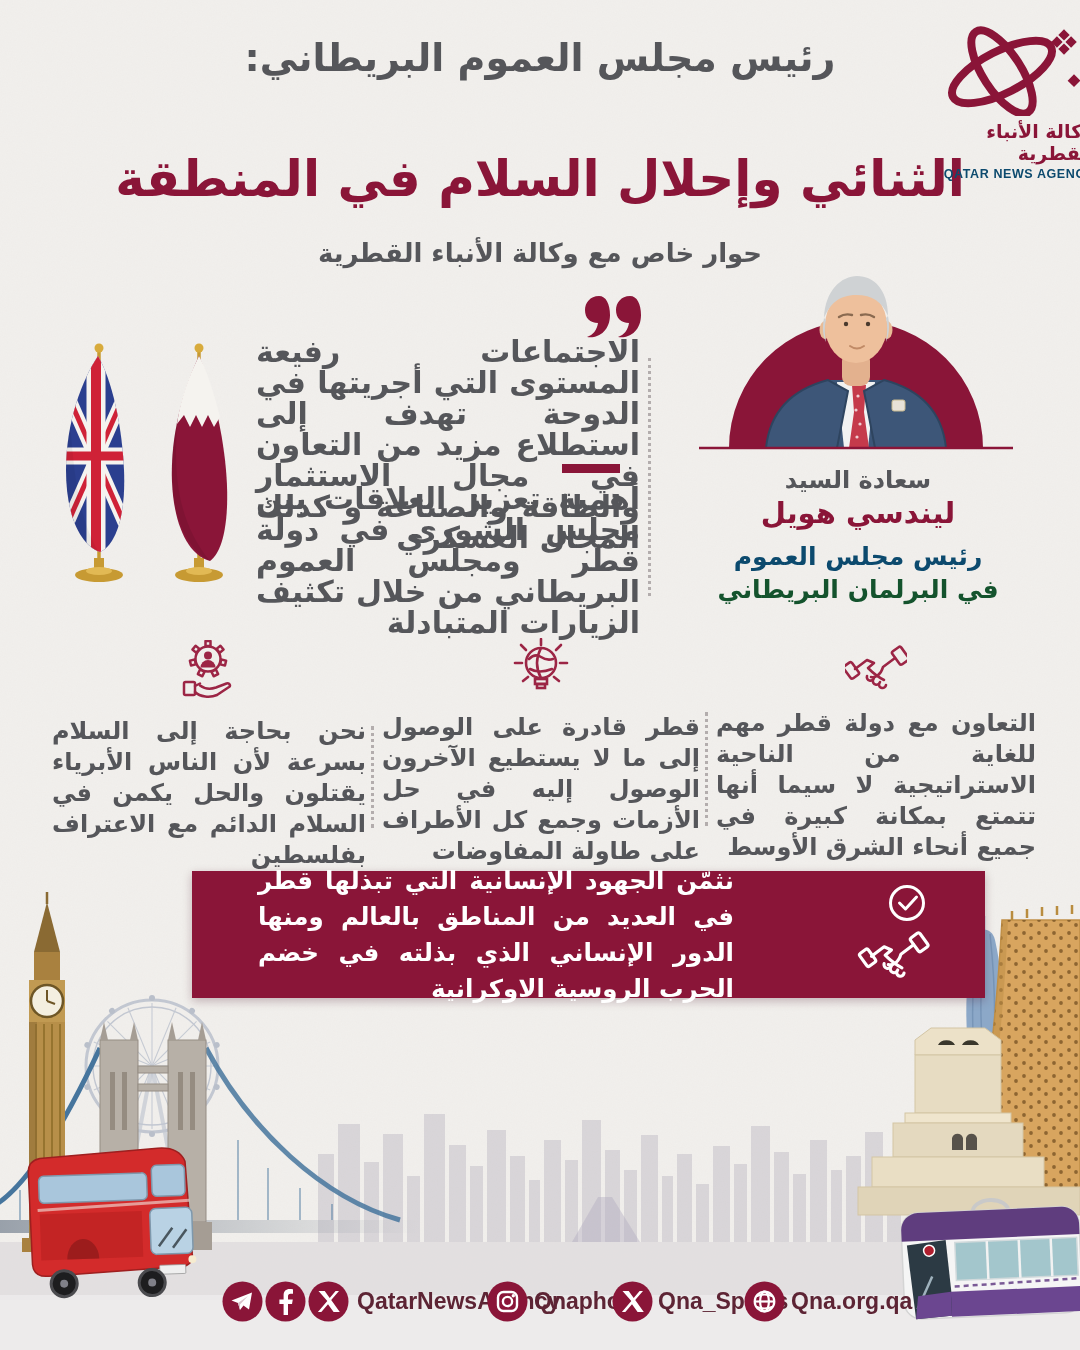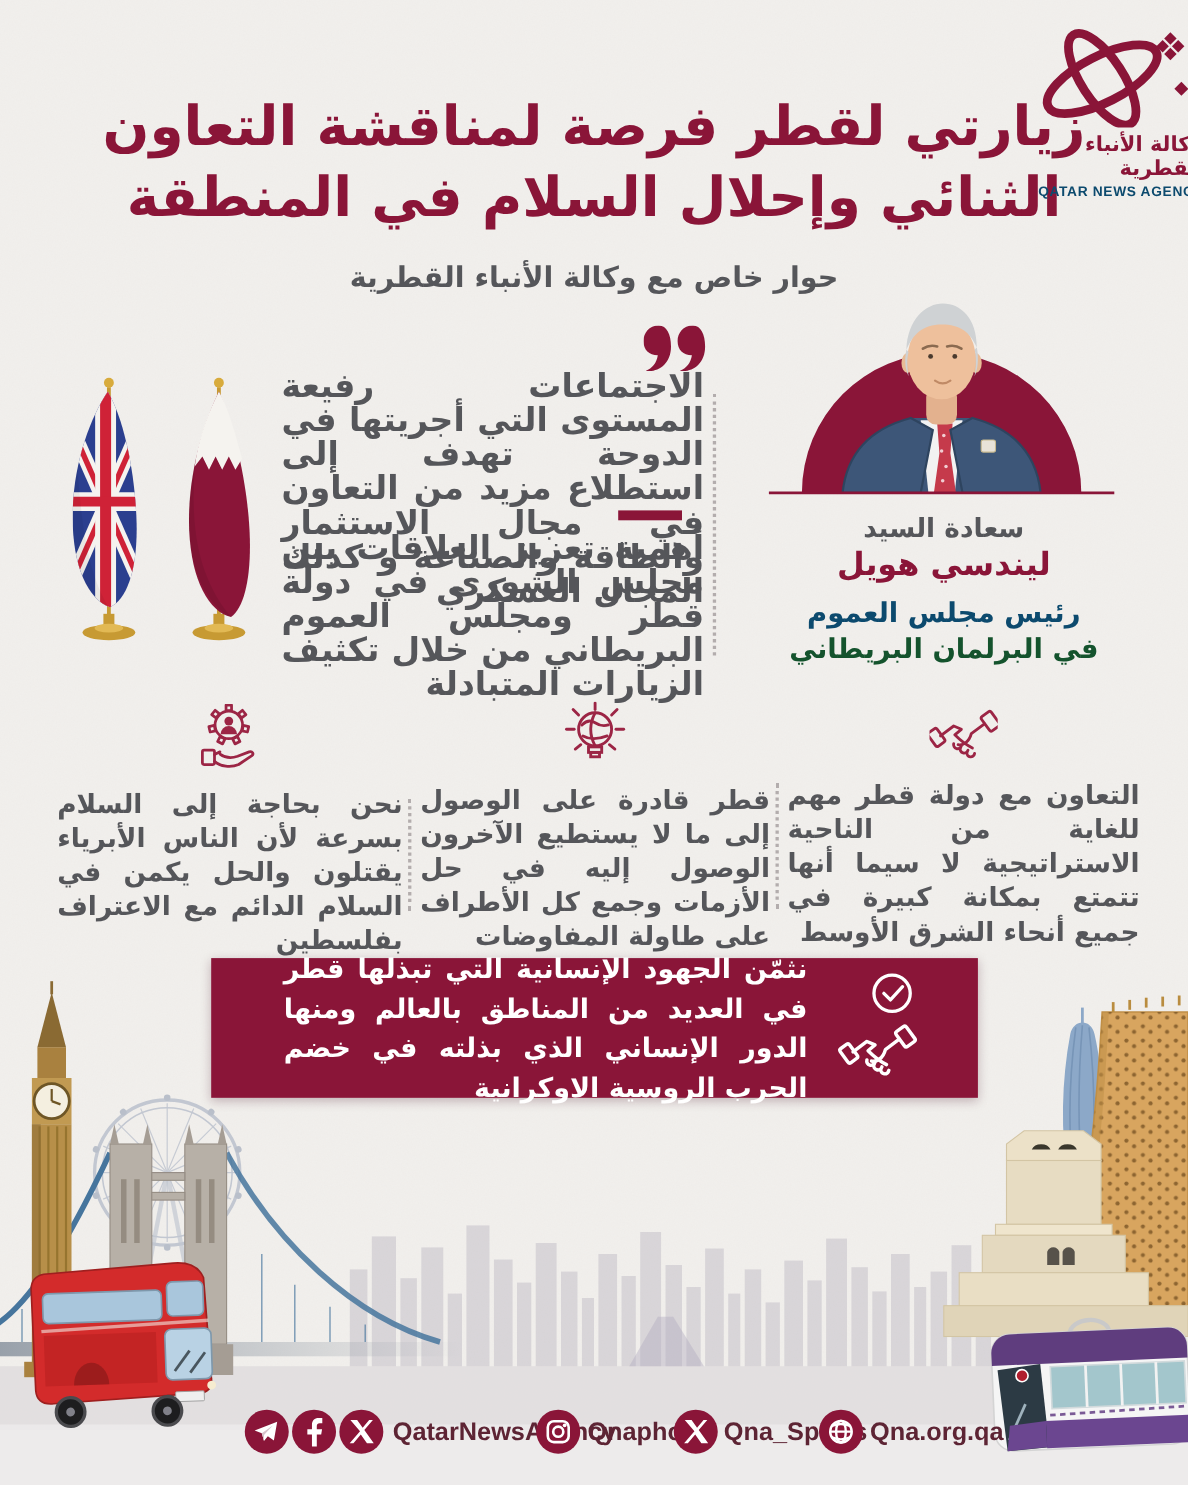--- a/index.html
+++ b/index.html
@@ -28,21 +28,21 @@
   .sep-col-b{left:371px;top:726px;height:102px;}
   .caption{width:316px;left:700px;text-align:center;font-weight:700;}
   .cap-hon{top:466px;font-size:24px;color:#55565a;}
   .cap-name{top:496px;font-size:29px;color:#8A1538;}
   .cap-r1{top:542px;font-size:25px;color:#0c4a6e;}
   .cap-r2{top:575px;font-size:25px;color:#14532d;}
   .hl-text{font-size:24px;font-weight:700;color:#55565a;line-height:31px;text-align:justify;}
   .hl1{left:716px;top:708px;width:320px;}
   .hl2{left:382px;top:712px;width:318px;}
   .hl3{left:52px;top:716px;width:314px;}
-  .banner{left:192px;top:871px;width:697px;height:127px;background:#8A1538;
+  .banner{left:192px;top:871px;width:793px;height:127px;background:#8A1538;
     box-shadow:0 3px 9px rgba(70,15,35,.28);z-index:4;}
   .banner-text{position:absolute;left:66px;top:50%;transform:translateY(-50%);
     width:476px;color:#ffffff;font-size:24.5px;font-weight:700;line-height:36px;text-align:justify;}
   .banner-icon{position:absolute;right:50px;top:13px;}
   .collage{left:0;top:890px;z-index:1;}
   .footer-item{top:1281px;z-index:6;}
   .flabel{top:1281px;height:41px;line-height:41px;font-family:"Liberation Sans",sans-serif;
     font-size:23px;font-weight:600;color:#5d2434;z-index:6;}
   .texture{left:0;top:0;z-index:0;pointer-events:none;opacity:.5;}
   .z2{z-index:2;}
@@ -53,21 +53,21 @@
 <div class="canvas">
 
   <svg class="abs texture" width="1080" height="1350">
     <filter id="paperNoise">
         <feTurbulence type="fractalNoise" baseFrequency="0.8" numOctaves="2" result="n"></feTurbulence>
       <feColorMatrix in="n" type="matrix" values="0 0 0 0 0.55, 0 0 0 0 0.53, 0 0 0 0 0.52, 0 0 0 0.14 0"></feColorMatrix>
       </filter>
     <rect width="1080" height="1350" filter="url(#paperNoise)"></rect>
   </svg>
 
-  <div class="abs center title t1 ar">زيارتي لقطر فرصة لمناقشة التعاون</div>
+  <div class="abs center kicker ar">رئيس مجلس العموم البريطاني:</div>
   <div class="abs center title t2 ar">الثنائي وإحلال السلام في المنطقة</div>
   <div class="abs center subtitle ar">حوار خاص مع وكالة الأنباء القطرية</div>
 
   <div class="abs logo-box">
     <svg width="172" height="92" viewBox="0 0 172 92">
       <g fill="none" stroke="#8A1538" stroke-width="8">
         <ellipse cx="80" cy="48" rx="55" ry="21" transform="rotate(-27 80 48)"></ellipse>
         <ellipse cx="80" cy="48" rx="48" ry="19" transform="rotate(57 80 48)"></ellipse>
       </g>
       <g fill="#8A1538" transform="rotate(45 142 18)">

